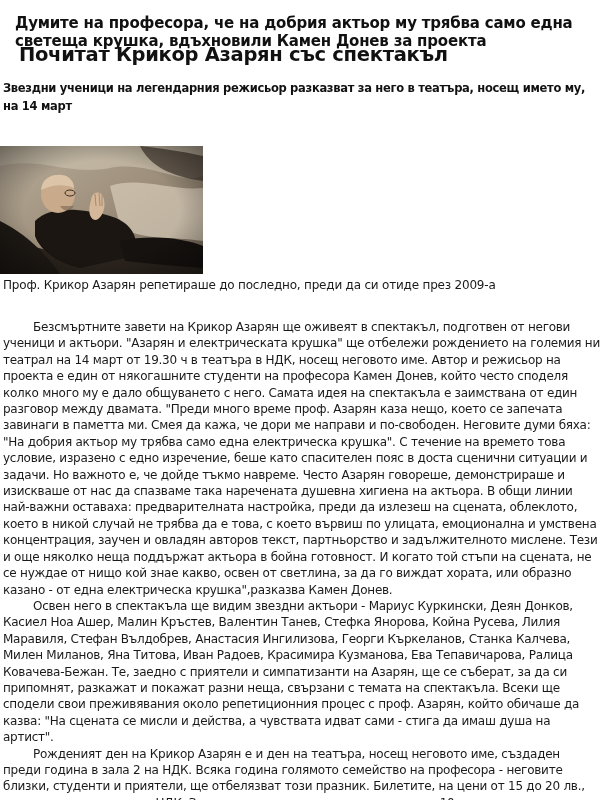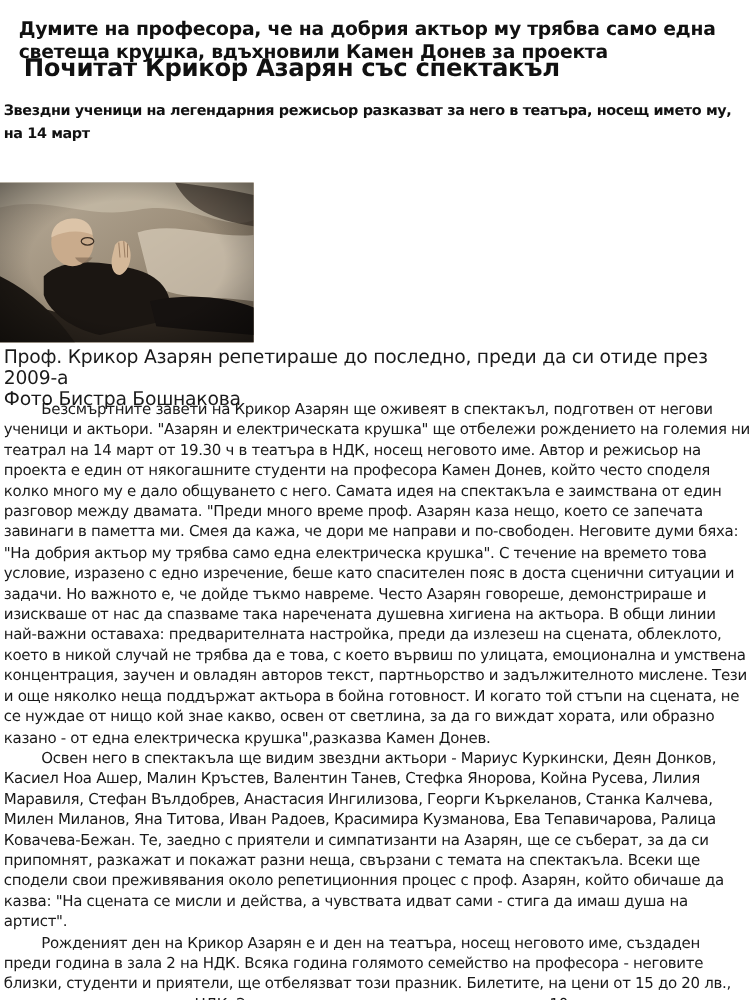--- a/index.html
+++ b/index.html
@@ -63,21 +63,21 @@
       height: 128px;
       overflow: hidden;
       background: #8a7c6a;
     }
     .photo svg { display: block; }
     .caption {
       position: absolute;
       left: 3px;
       top: 277px;
       width: 594px;
-      font-size: 15px;
+      font-size: 12px;
       line-height: 17px;
       letter-spacing: -0.2px;
       color: #1a1a1a;
       margin: 0;
     }
     .body-text {
       position: absolute;
       left: 3px;
       top: 319px;
       width: 597px;
@@ -135,21 +135,20 @@
       <path d="M60 60 C64 66 70 66 74 60" fill="#7a6450" opacity="0.6"></path>
 
       <path d="M92 50 C96 44 103 46 104 54 C106 62 102 72 96 74 C90 74 88 66 90 58 Z" fill="#d4b899"></path>
       <path d="M95 48 L96 60 M99 47 L100 60 M102 49 L102 60" stroke="#9a7d62" stroke-width="0.8"></path>
       <rect width="203" height="128" fill="url(#vign)"></rect>
     </svg>
   </div>
 
   <div class="caption">
     <div>Проф. Крикор Азарян репетираше до последно, преди да си отиде през 2009-а</div>
-    <div>Фото Бистра Бошнакова</div>
   </div>
 
   <div class="body-text">
     <p>Безсмъртните завети на Крикор Азарян ще оживеят в спектакъл, подготвен от негови ученици и актьори. "Азарян и електрическата крушка" ще отбележи рождението на големия ни театрал на 14 март от 19.30 ч в театъра в НДК, носещ неговото име. Автор и режисьор на проекта е един от някогашните студенти на професора Камен Донев, който често споделя колко много му е дало общуването с него. Самата идея на спектакъла е заимствана от един разговор между двамата. "Преди много време проф. Азарян каза нещо, което се запечата завинаги в паметта ми. Смея да кажа, че дори ме направи и по-свободен. Неговите думи бяха: "На добрия актьор му трябва само една електрическа крушка". С течение на времето това условие, изразено с едно изречение, беше като спасителен пояс в доста сценични ситуации и задачи. Но важното е, че дойде тъкмо навреме. Често Азарян говореше, демонстрираше и изискваше от нас да спазваме така наречената душевна хигиена на актьора. В общи линии най-важни оставаха: предварителната настройка, преди да излезеш на сцената, облеклото, което в никой случай не трябва да е това, с което вървиш по улицата, емоционална и умствена концентрация, заучен и овладян авторов текст, партньорство и задължителното мислене. Тези и още няколко неща поддържат актьора в бойна готовност. И когато той стъпи на сцената, не се нуждае от нищо кой знае какво, освен от светлина, за да го виждат хората, или образно казано - от една електрическа крушка",разказва Камен Донев.</p>
     <p>Освен него в спектакъла ще видим звездни актьори - Мариус Куркински, Деян Донков, Касиел Ноа Ашер, Малин Кръстев, Валентин Танев, Стефка Янорова, Койна Русева, Лилия Маравиля, Стефан Вълдобрев, Анастасия Ингилизова, Георги Къркеланов, Станка Калчева, Милен Миланов, Яна Титова, Иван Радоев, Красимира Кузманова, Ева Тепавичарова, Ралица Ковачева-Бежан. Те, заедно с приятели и симпатизанти на Азарян, ще се съберат, за да си припомнят, разкажат и покажат разни неща, свързани с темата на спектакъла. Всеки ще сподели свои преживявания около репетиционния процес с проф. Азарян, който обичаше да казва: "На сцената се мисли и действа, а чувствата идват сами - стига да имаш душа на артист".</p>
     <p>Рожденият ден на Крикор Азарян е и ден на театъра, носещ неговото име, създаден преди година в зала 2 на НДК. Всяка година голямото семейство на професора - неговите близки, студенти и приятели, ще отбелязват този празник. Билетите, на цени от 15 до 20 лв., се продават в касите на НДК. За ученици, студенти и пенсионери - по 10 лева.</p>
   </div>
 
 </div>
 

